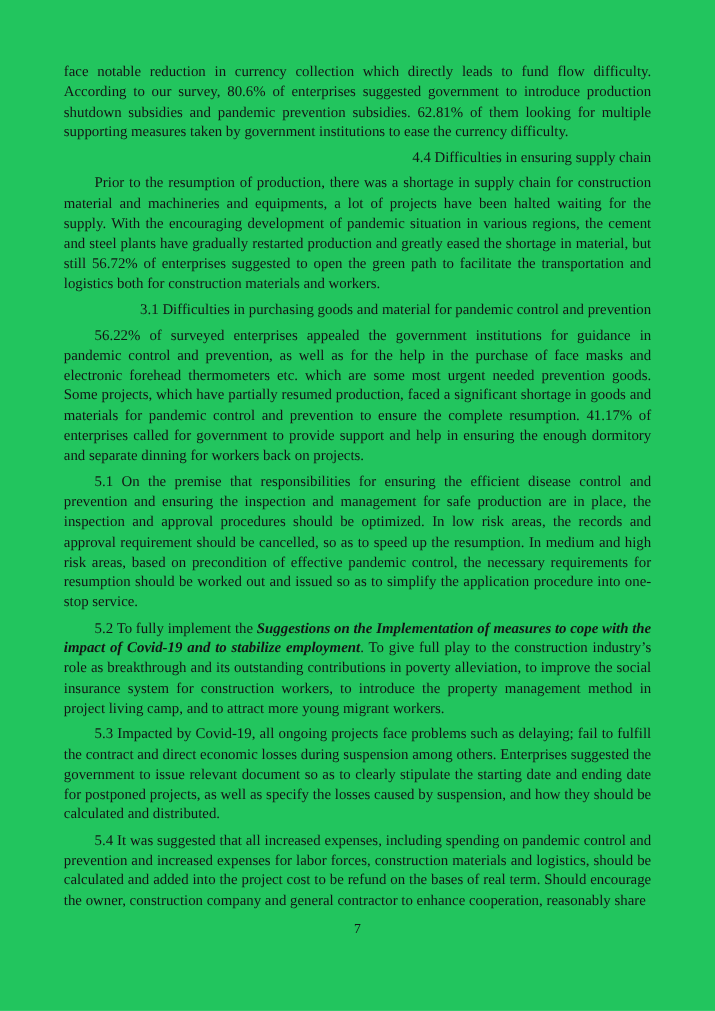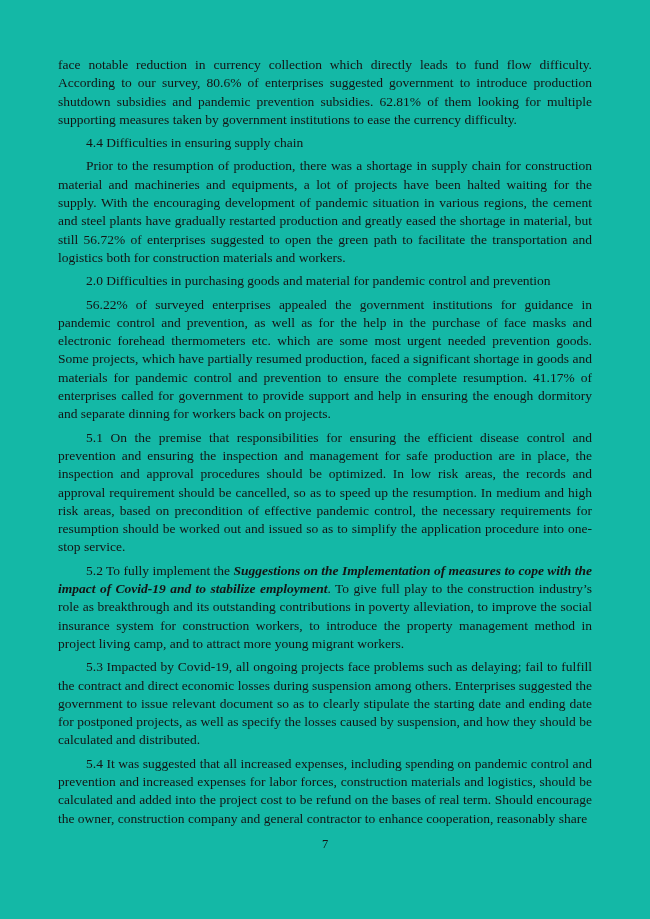--- a/index.html
+++ b/index.html
@@ -4,21 +4,21 @@
 <style>
   html, body {
     margin: 0;
     padding: 0;
     background: #ffffff;
   }
   .page {
     position: relative;
     width: 650px;
     height: 919px;
-    background: #14b8a6;
+    background: #22c55e;
     font-family: "Liberation Serif", "DejaVu Serif", serif;
     color: #141414;
     overflow: hidden;
     box-sizing: border-box;
   }
   .content {
     position: absolute;
     left: 58px;
     top: 56px;
     width: 534px;
@@ -31,21 +31,21 @@
     margin: 0 0 5px 0;
   }
   .para.no-indent {
     text-indent: 0;
   }
   .heading {
     font-size: 13.5px;
     line-height: 18.3px;
     text-indent: 28px;
     margin: 0 0 5px 0;
-    text-align: left;
+    text-align: right;
   }
   .heading.bold {
     font-weight: bold;
   }
   .em-run {
     font-weight: bold;
     font-style: italic;
   }
   .footer {
     position: absolute;
@@ -63,21 +63,21 @@
 
 <div class="page">
   <div class="content">
 
     <p class="para no-indent">face notable reduction in currency collection which directly leads to fund flow difficulty. According to our survey, 80.6% of enterprises suggested government to introduce production shutdown subsidies and pandemic prevention subsidies. 62.81% of them looking for multiple supporting measures taken by government institutions to ease the currency difficulty.</p>
 
     <p class="heading">4.4 Difficulties in ensuring supply chain</p>
 
     <p class="para">Prior to the resumption of production, there was a shortage in supply chain for construction material and machineries and equipments, a lot of projects have been halted waiting for the supply. With the encouraging development of pandemic situation in various regions, the cement and steel plants have gradually restarted production and greatly eased the shortage in material, but still 56.72% of enterprises suggested to open the green path to facilitate the transportation and logistics both for construction materials and workers.</p>
 
-    <p class="heading">2.0 Difficulties in purchasing goods and material for pandemic control and prevention</p>
+    <p class="heading">3.1 Difficulties in purchasing goods and material for pandemic control and prevention</p>
 
     <p class="para">56.22% of surveyed enterprises appealed the government institutions for guidance in pandemic control and prevention, as well as for the help in the purchase of face masks and electronic forehead thermometers etc. which are some most urgent needed prevention goods. Some projects, which have partially resumed production, faced a significant shortage in goods and materials for pandemic control and prevention to ensure the complete resumption. 41.17% of enterprises called for government to provide support and help in ensuring the enough dormitory and separate dinning for workers back on projects.</p>
 
 
     <p class="para">5.1 On the premise that responsibilities for ensuring the efficient disease control and prevention and ensuring the inspection and management for safe production are in place, the inspection and approval procedures should be optimized. In low risk areas, the records and approval requirement should be cancelled, so as to speed up the resumption. In medium and high risk areas, based on precondition of effective pandemic control, the necessary requirements for resumption should be worked out and issued so as to simplify the application procedure into one-stop service.</p>
 
     <p class="para"><span>5.2 To fully implement the </span><span class="em-run">Suggestions on the Implementation of measures to cope with the impact of Covid-19 and to stabilize employment</span><span>. To give full play to the construction industry’s role as breakthrough and its outstanding contributions in poverty alleviation, to improve the social insurance system for construction workers, to introduce the property management method in project living camp, and to attract more young migrant workers.</span></p>
 
     <p class="para">5.3 Impacted by Covid-19, all ongoing projects face problems such as delaying; fail to fulfill the contract and direct economic losses during suspension among others. Enterprises suggested the government to issue relevant document so as to clearly stipulate the starting date and ending date for postponed projects, as well as specify the losses caused by suspension, and how they should be calculated and distributed.</p>
 

